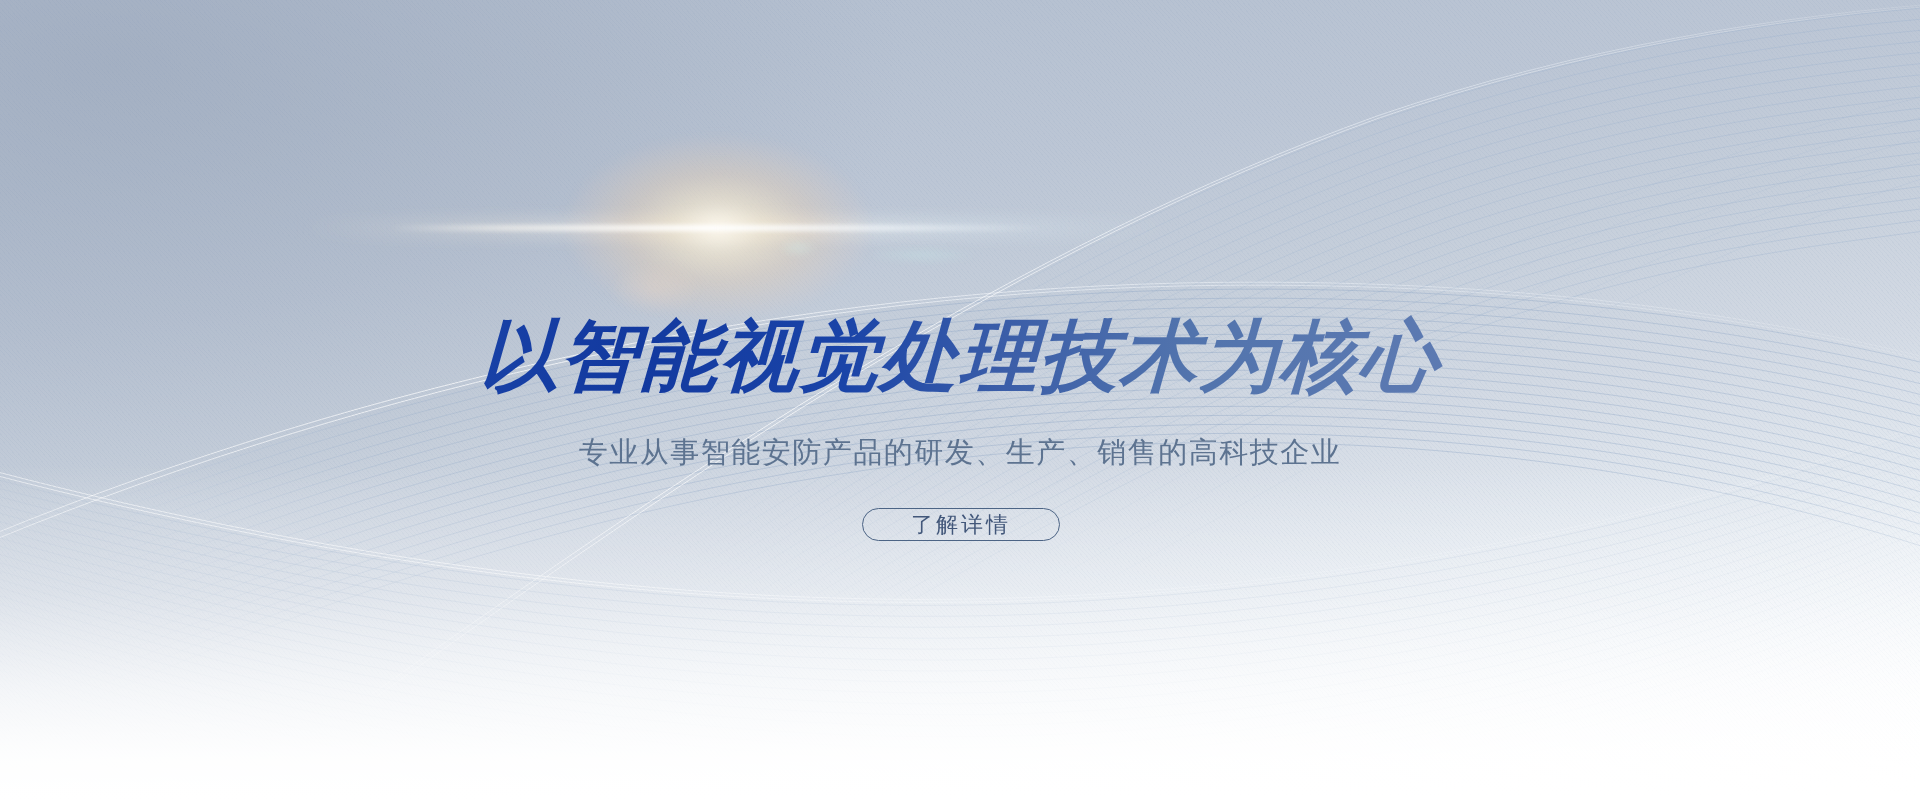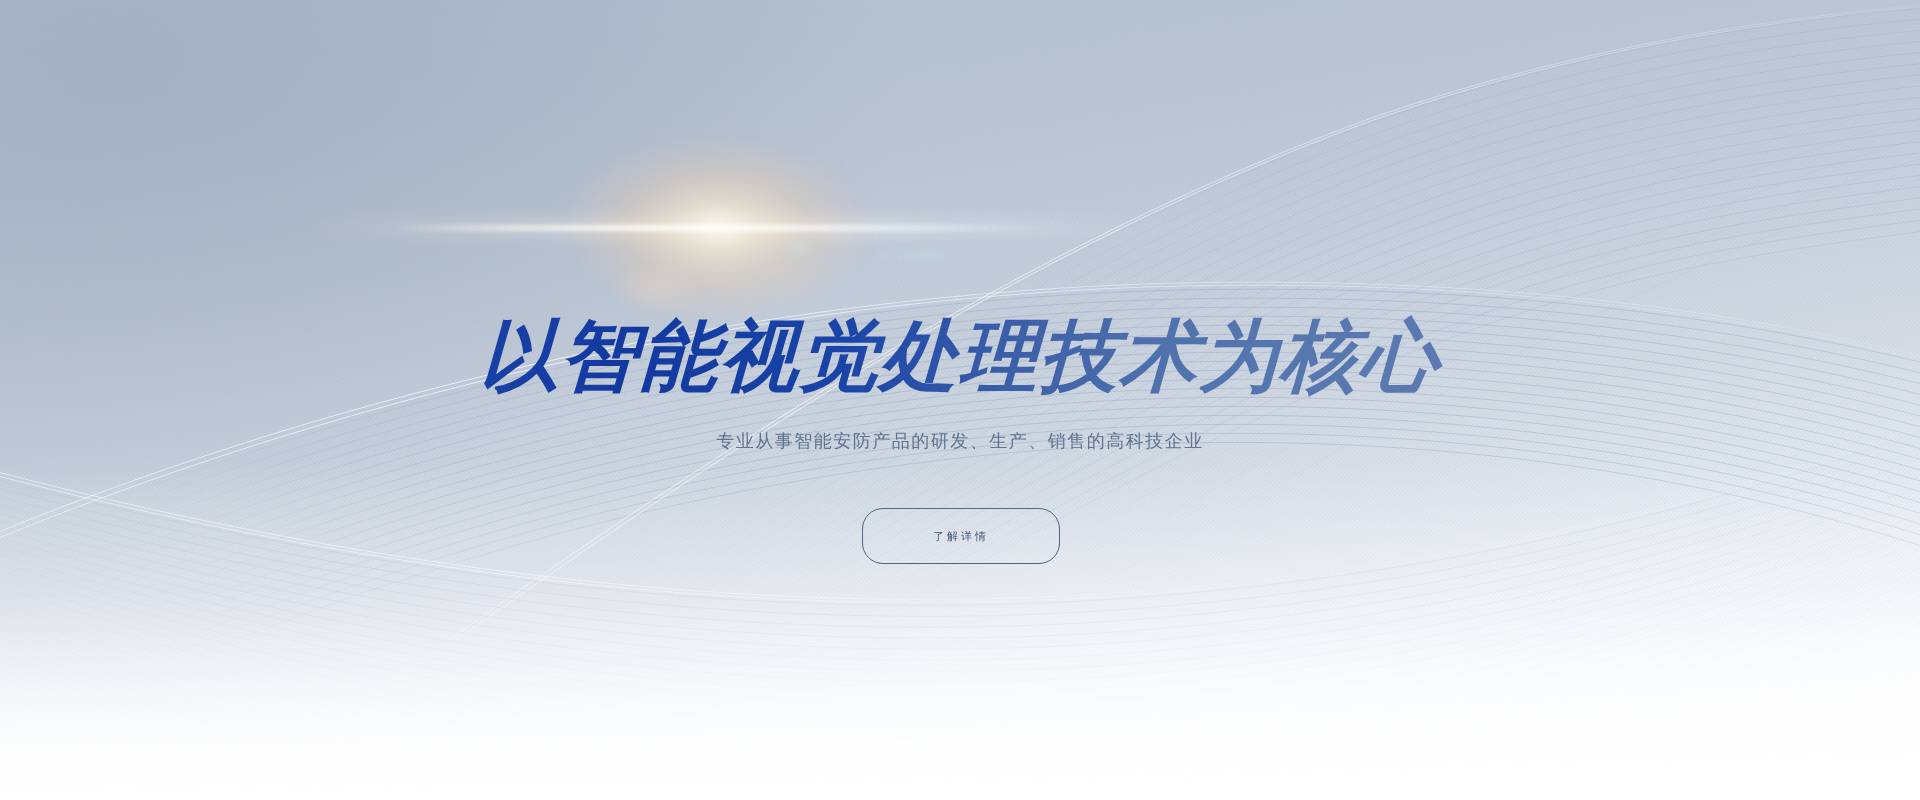--- a/index.html
+++ b/index.html
@@ -183,40 +183,40 @@
     text-shadow: none;
     transform: skewX(-2deg);
   }
 
   #subtitle {
     position: absolute;
     left: 0;
     right: 0;
     top: 404px;
     text-align: center;
-    font-size: 18px;
+    font-size: 29px;
     line-height: 38px;
     letter-spacing: 1.5px;
     color: #5d7390;
     font-family: "DejaVu Sans", "Liberation Sans", sans-serif;
     white-space: nowrap;
   }
 
   #cta-button {
     position: absolute;
     left: 862px;
     top: 508px;
     width: 198px;
-    height: 56px;
+    height: 33px;
     box-sizing: border-box;
     border: 1.5px solid #4c6485;
     border-radius: 21px;
     background: transparent;
     color: #42577a;
-    font-size: 11px;
+    font-size: 22px;
     letter-spacing: 3px;
     font-family: "DejaVu Sans", "Liberation Sans", sans-serif;
     display: flex;
     align-items: center;
     justify-content: center;
     cursor: pointer;
     padding: 0;
     text-align: center;
   }
 </style>

